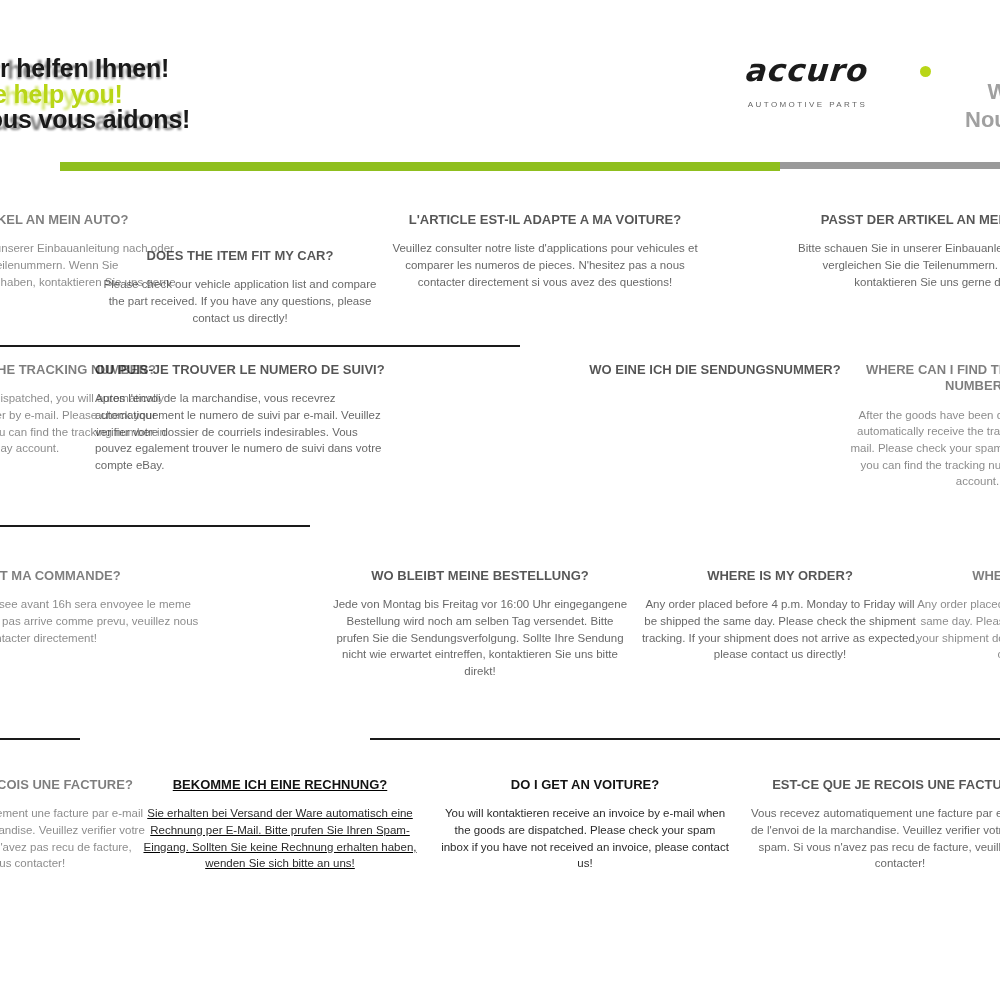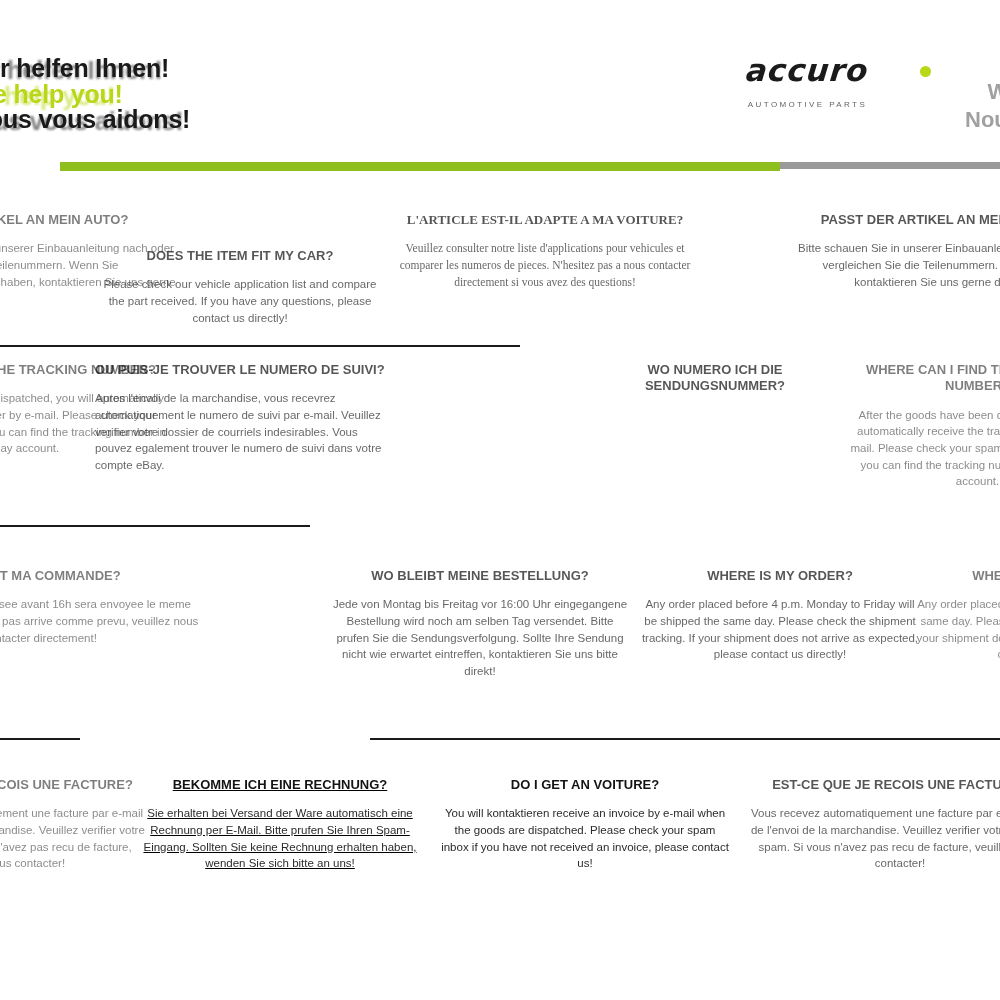--- a/index.html
+++ b/index.html
@@ -199,21 +199,21 @@
       <div class="col faded2" style="left:-110px; top:42px; width:290px;">
         <div class="q">PASST DER ARTIKEL AN MEIN AUTO?</div>
         <div class="a">Bitte schauen Sie in unserer Einbauanleitung nach oder vergleichen Sie die Teilenummern. Wenn Sie irgendwelche Fragen haben, kontaktieren Sie uns gerne direkt!</div>
       </div>
 
       <div class="col faded" style="left:100px; top:42px; width:280px; text-align:center;margin-top:36px;">
         <div class="q">DOES THE ITEM FIT MY CAR?</div>
         <div class="a">Please check our vehicle application list and compare the part received. If you have any questions, please contact us directly!</div>
       </div>
 
-      <div class="col faded" style="left:390px; top:42px; width:310px; text-align:center;font-family:Liberation Serif, serif;">
+      <div class="col faded" style="left:390px; top:42px; width:310px; text-align:center;">
         <div class="q">L'ARTICLE EST-IL ADAPTE A MA VOITURE?</div>
         <div class="a">Veuillez consulter notre liste d'applications pour vehicules et comparer les numeros de pieces. N'hesitez pas a nous contacter directement si vous avez des questions!</div>
       </div>
 
       <div class="col faded" style="left:790px; top:42px; width:300px; text-align:center;">
         <div class="q">PASST DER ARTIKEL AN MEIN AUTO?</div>
         <div class="a">Bitte schauen Sie in unserer Einbauanleitung nach oder vergleichen Sie die Teilenummern. Bei Fragen kontaktieren Sie uns gerne direkt!</div>
       </div>
 
       <div class="divider" style="left:-20px; top:175px; width:540px;"></div>
@@ -225,21 +225,21 @@
         <div class="q">WHERE CAN I FIND THE TRACKING NUMBER?</div>
         <div class="a">After the goods have been dispatched, you will automatically receive the tracking number by e-mail. Please check your spam inbox. Alternatively, you can find the tracking number in your eBay account.</div>
       </div>
 
       <div class="col faded" style="left:95px; top:22px; width:300px; text-align:left;">
         <div class="q">OU PUIS-JE TROUVER LE NUMERO DE SUIVI?</div>
         <div class="a">Apres l'envoi de la marchandise, vous recevrez automatiquement le numero de suivi par e-mail. Veuillez verifier votre dossier de courriels indesirables. Vous pouvez egalement trouver le numero de suivi dans votre compte eBay.</div>
       </div>
 
       <div class="col faded" style="left:580px; top:22px; width:270px; text-align:center;">
-        <div class="q">WO NUMERO ICH DIE SENDUNGSNUMMER?</div>
+        <div class="q">WO EINE ICH DIE SENDUNGSNUMMER?</div>
       </div>
 
       <div class="col faded2" style="left:845px; top:22px; width:265px; text-align:center;">
         <div class="q">WHERE CAN I FIND THE TRACKING NUMBER?</div>
         <div class="a">After the goods have been dispatched, you will automatically receive the tracking number by e-mail. Please check your spam inbox. Alternatively, you can find the tracking number in your eBay account.</div>
       </div>
 
       <div class="divider" style="left:-20px; top:185px; width:330px;"></div>
     </div>
 

